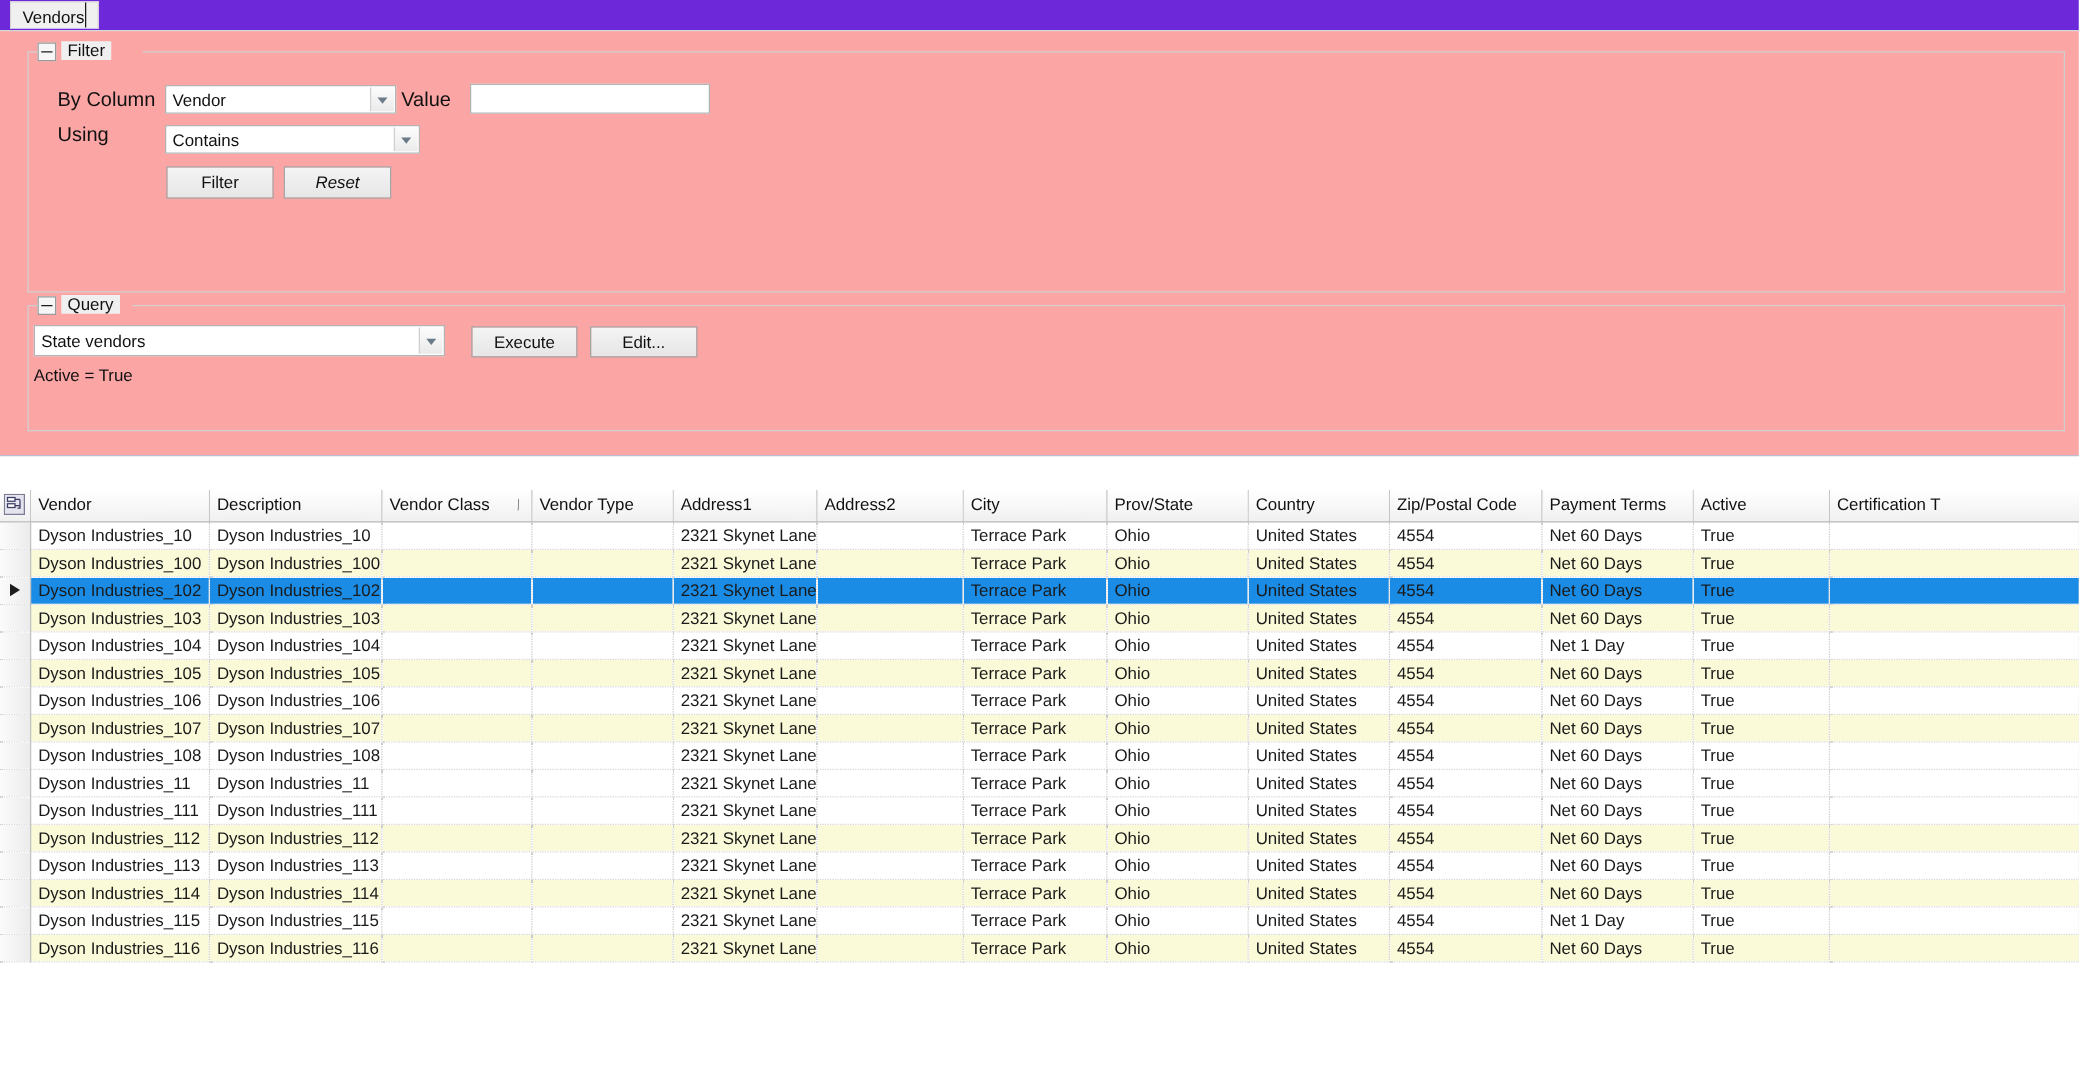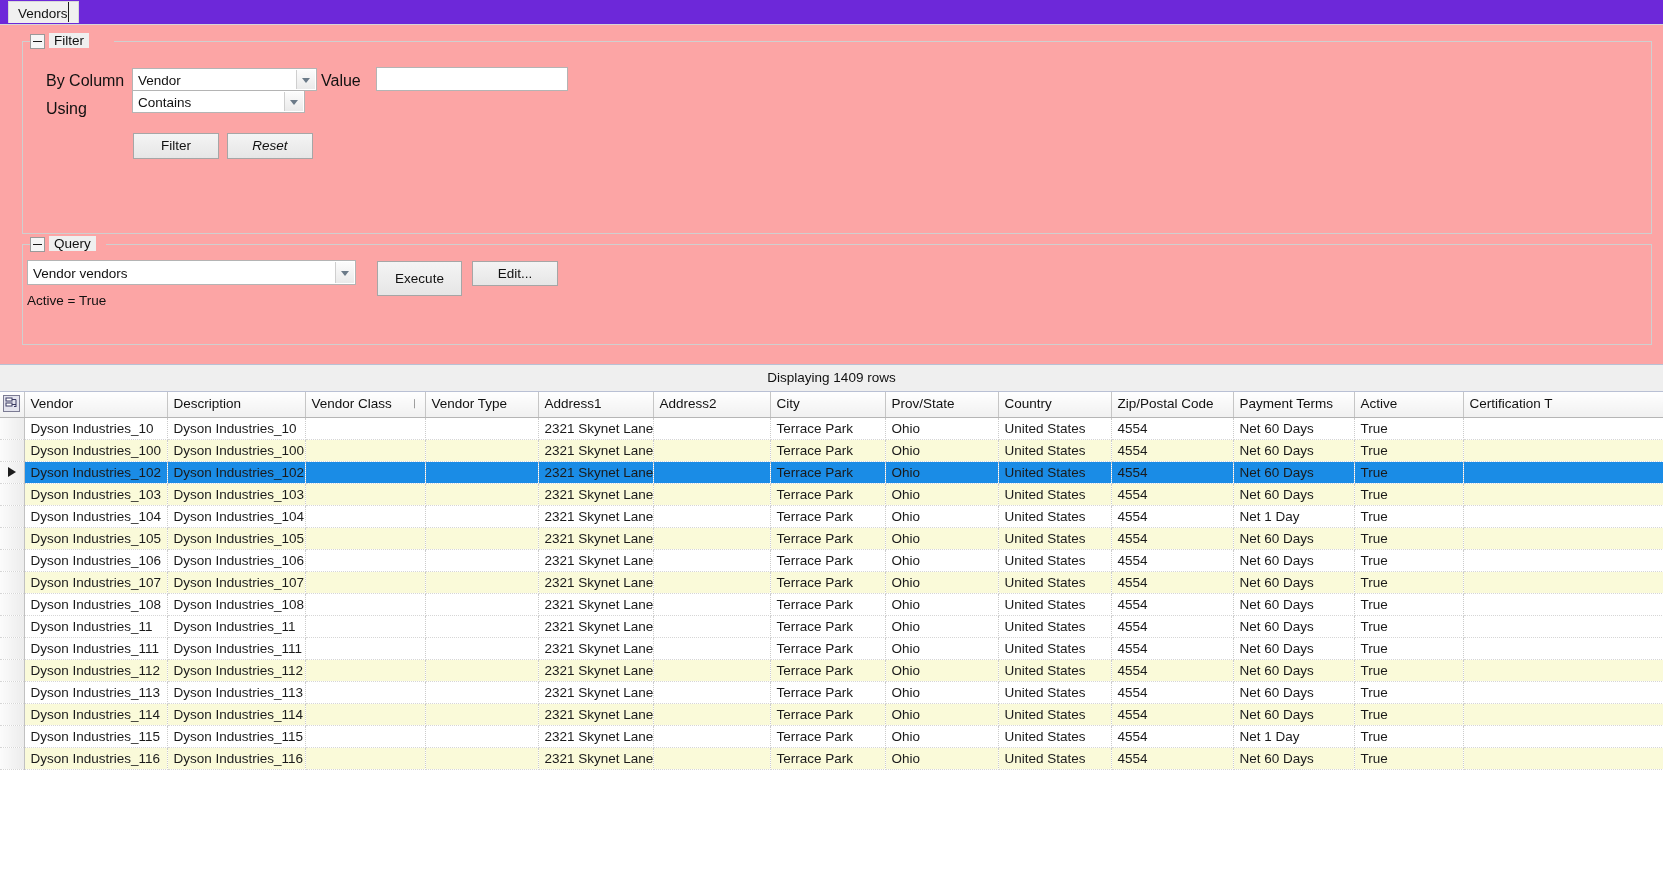--- a/index.html
+++ b/index.html
@@ -308,49 +308,46 @@
     <span class="combo-text">Vendor</span>
     <span class="combo-btn"></span>
   </div>
 
   <div class="field-label" style="left:321px; top:48px;">Value</div>
   <div class="textbox" style="left:376px; top:42px; width:192px; height:24px;" title="">
     <span class="tb-text"></span>
   </div>
 
   <div class="field-label" style="left:46px; top:76px;">Using</div>
-  <div class="combo" style="left:132px; top:65px; width:173px; height:23px;">
+  <div class="combo" style="left:132px; top:75px; width:204px; height:23px;">
     <span class="combo-text">Contains</span>
     <span class="combo-btn"></span>
   </div>
 
   <div class="btn" style="left:133px; top:108px; width:86px; height:26px;">Filter</div>
   <div class="btn" style="left:227px; top:108px; width:86px; height:26px;font-style:italic;">Reset</div>
 
   <div class="groupbox" style="left:22px; top:219px; width:1628px; height:100px;">
     <div class="gb-topline-left" style="width:12px;"></div>
     <div class="gb-topline-right" style="width:1545px;"></div>
   </div>
   <div class="gb-expander" style="left:30px; top:212px;"></div>
   <div class="gb-title" style="left:49px; top:211px;">Query</div>
 
   <div class="combo" style="left:27px; top:235px; width:329px; height:25px;">
-    <span class="combo-text">Vendor vendors</span>
+    <span class="combo-text">State vendors</span>
     <span class="combo-btn"></span>
   </div>
-  <div class="btn" style="left:377px; top:236px; width:85px; height:35px;">Execute</div>
+  <div class="btn" style="left:377px; top:236px; width:85px; height:25px;">Execute</div>
   <div class="btn" style="left:472px; top:236px; width:86px; height:25px;">Edit...</div>
   <div class="static-text" style="left:27px; top:268px;">Active = True</div>
 </div>
 
 <div class="grid-wrap">
 
-  <div class="grid-caption">
-    <span>Displaying 1409 rows</span>
-  </div>
 
   <table class="grid">
     <colgroup>
       <col style="width:24px">
       <col style="width:143px">
       <col style="width:138px">
       <col style="width:120px">
       <col style="width:113px">
       <col style="width:115px">
       <col style="width:117px">

